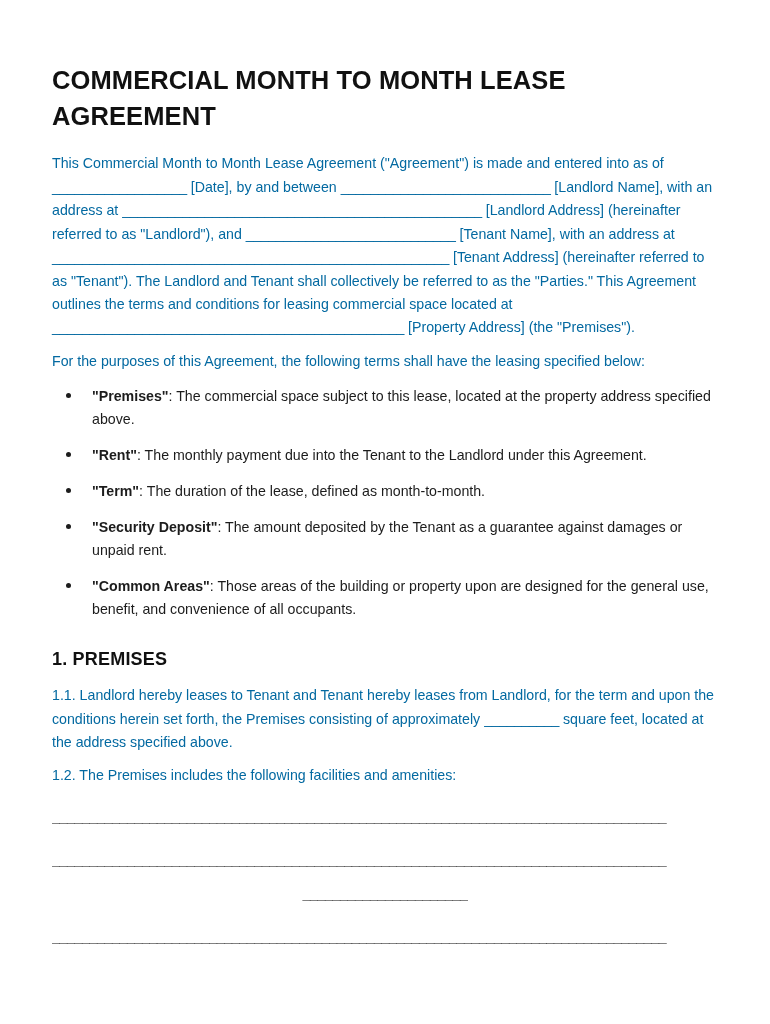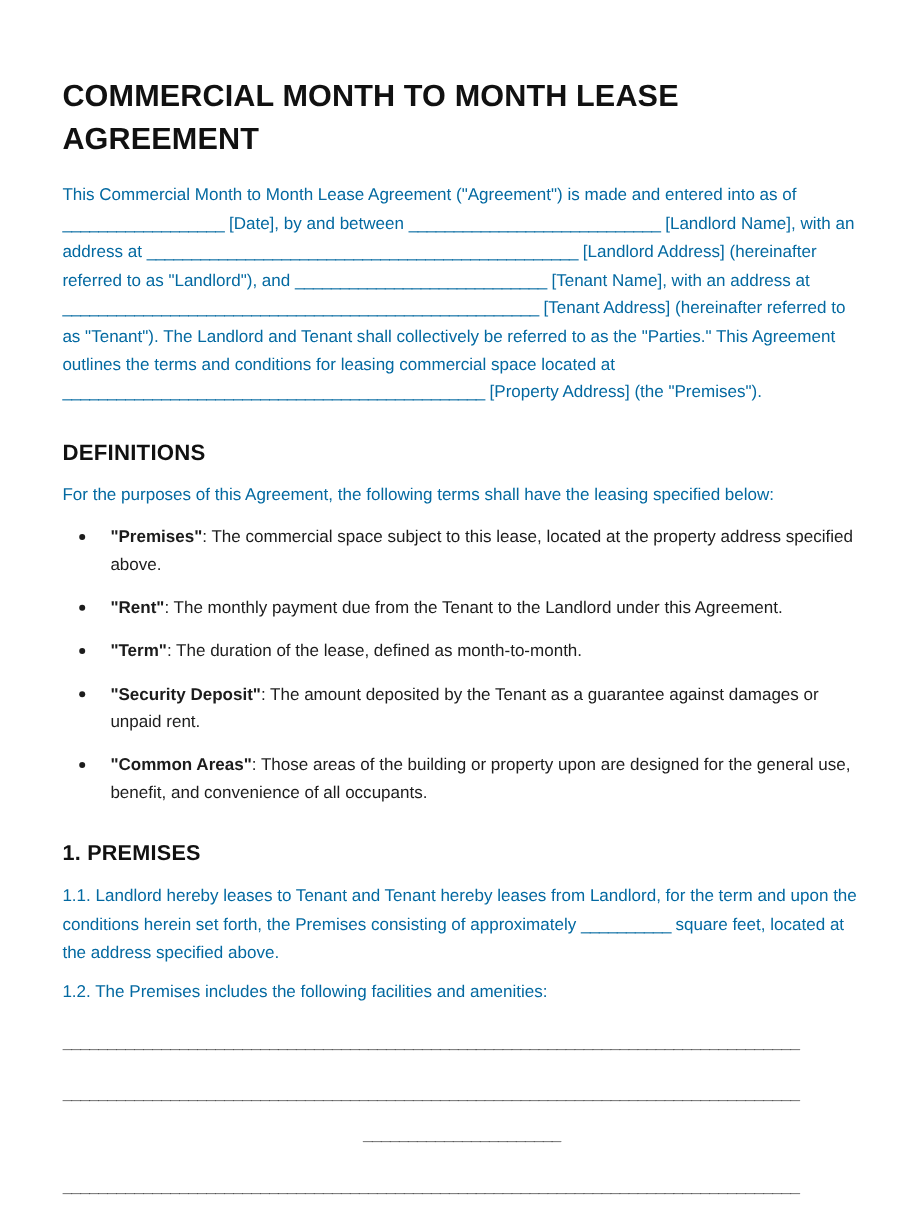--- a/index.html
+++ b/index.html
@@ -102,27 +102,26 @@
 </style>
 </head>
 <body>
 
 <div class="page">
 
   <h1 class="doc-title">COMMERCIAL MONTH TO MONTH LEASE AGREEMENT</h1>
 
   <p class="body-text"><span>This Commercial Month to Month Lease Agreement ("Agreement") is made and entered into as of </span><span class="blank-inline">__________________</span><span> [Date], by and between </span><span class="blank-inline">____________________________</span><span> [Landlord Name], with an address at </span><span class="blank-inline">________________________________________________</span><span> [Landlord Address] (hereinafter referred to as "Landlord"), and </span><span class="blank-inline">____________________________</span><span> [Tenant Name], with an address at </span><span class="blank-inline">_____________________________________________________</span><span> [Tenant Address] (hereinafter referred to as "Tenant"). The Landlord and Tenant shall collectively be referred to as the "Parties." This Agreement outlines the terms and conditions for leasing commercial space located at </span><span class="blank-inline">_______________________________________________</span><span> [Property Address] (the "Premises").</span></p>
 
-  <h2 class="section-heading">DEFINITIONS</h2>
 
   <p class="body-text">For the purposes of this Agreement, the following terms shall have the leasing specified below:</p>
 
   <ul class="defs">
     <li><span class="term">"Premises"</span><span>: The commercial space subject to this lease, located at the property address specified above.</span></li>
-    <li><span class="term">"Rent"</span><span>: The monthly payment due from the Tenant to the Landlord under this Agreement.</span></li>
+    <li><span class="term">"Rent"</span><span>: The monthly payment due into the Tenant to the Landlord under this Agreement.</span></li>
     <li><span class="term">"Term"</span><span>: The duration of the lease, defined as month-to-month.</span></li>
     <li><span class="term">"Security Deposit"</span><span>: The amount deposited by the Tenant as a guarantee against damages or unpaid rent.</span></li>
     <li><span class="term">"Common Areas"</span><span>: Those areas of the building or property upon are designed for the general use, benefit, and convenience of all occupants.</span></li>
   </ul>
 
   <h2 class="section-heading sub">1. PREMISES</h2>
 
   <p class="body-text para-gap"><span>1.1. Landlord hereby leases to Tenant and Tenant hereby leases from Landlord, for the term and upon the conditions herein set forth, the Premises consisting of approximately </span><span class="blank-inline">__________</span><span> square feet, located at the address specified above.</span></p>
 
   <p class="body-text">1.2. The Premises includes the following facilities and amenities:</p>

